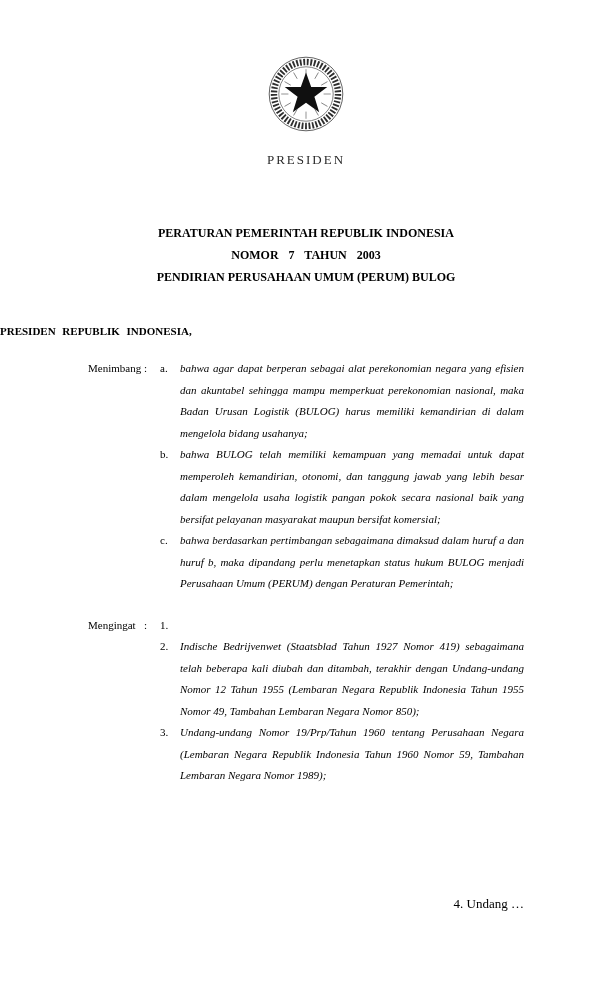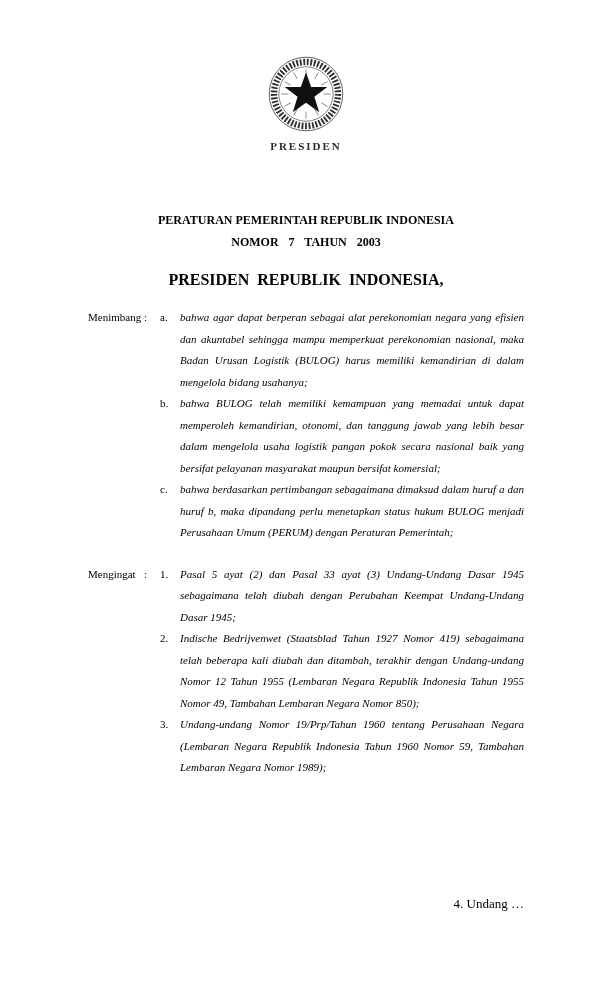--- a/index.html
+++ b/index.html
@@ -13,39 +13,38 @@
     color: #000;
     overflow: hidden;
   }
   .emblem-wrap {
     padding-top: 54px;
     text-align: center;
   }
   .letterhead {
     text-align: center;
     color: #2b2b2b;
-    font-size: 11px;
+    font-size: 13px;
     letter-spacing: 2px;
     line-height: 13px;
-    margin-top: 2px;
-    font-weight: bold;
+    margin-top: 15px;
   }
   .title-block {
     margin-top: 56px;
     text-align: center;
     font-weight: bold;
     font-size: 12px;
     line-height: 22px;
   }
   .title-nomor { word-spacing: 7px; }
   .preamble-heading {
-    margin-top: 16px;
-    text-align: center;
+    margin-top: 32px;
+    text-align: left;
     font-weight: bold;
-    font-size: 16px;
+    font-size: 11px;
     line-height: 22px;
     word-spacing: 4px;
   }
   .body-block {
     margin: 16px 88px 0 88px;
     font-size: 11px;
     line-height: 21.5px;
   }
   .section { margin-top: 0; }
   .section + .section { margin-top: 20px; }
@@ -101,20 +100,21 @@
       <polygon fill="#101010" points="50,23 56.5,41.1 76.6,41.3 60.5,53.4 66.5,72.7 50,61 33.5,72.7 39.5,53.4 23.4,41.3 43.5,41.1"></polygon>
     </svg>
     <div class="letterhead">
       <div>PRESIDEN</div>
     </div>
   </div>
 
   <div class="title-block">
     <div>PERATURAN PEMERINTAH REPUBLIK INDONESIA</div>
     <div class="title-nomor">NOMOR 7 TAHUN 2003</div>
+    <div>PENDIRIAN PERUSAHAAN UMUM (PERUM) BULOG</div>
   </div>
 
   <div class="preamble-heading">PRESIDEN REPUBLIK INDONESIA,</div>
 
   <div class="body-block">
 
     <div class="section">
       <div class="clause-row">
         <span class="clause-label">Menimbang</span>
         <span class="clause-colon">:</span>
@@ -133,21 +133,20 @@
         <span class="item-marker">c.</span>
         <span class="item-text">bahwa berdasarkan pertimbangan sebagaimana dimaksud dalam huruf a dan huruf b, maka dipandang perlu menetapkan status hukum BULOG menjadi Perusahaan Umum (PERUM) dengan Peraturan Pemerintah;</span>
       </div>
     </div>
 
     <div class="section">
       <div class="clause-row">
         <span class="clause-label">Mengingat</span>
         <span class="clause-colon">:</span>
         <span class="item-marker">1.</span>
-        <span class="item-text">Pasal 5 ayat (2) dan Pasal 33 ayat (3) Undang-Undang Dasar 1945 sebagaimana telah diubah dengan Perubahan Keempat Undang-Undang Dasar 1945;</span>
       </div>
       <div class="clause-row">
         <span class="clause-label"></span>
         <span class="clause-colon"></span>
         <span class="item-marker">2.</span>
         <span class="item-text">Indische Bedrijvenwet (Staatsblad Tahun 1927 Nomor 419) sebagaimana telah beberapa kali diubah dan ditambah, terakhir dengan Undang-undang Nomor 12 Tahun 1955 (Lembaran Negara Republik Indonesia Tahun 1955 Nomor 49, Tambahan Lembaran Negara Nomor 850);</span>
       </div>
       <div class="clause-row">
         <span class="clause-label"></span>
         <span class="clause-colon"></span>

